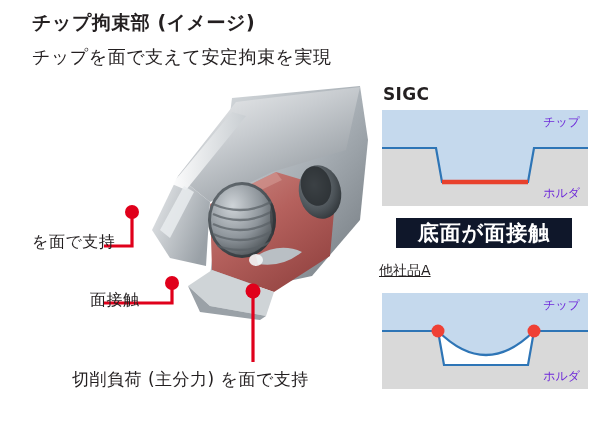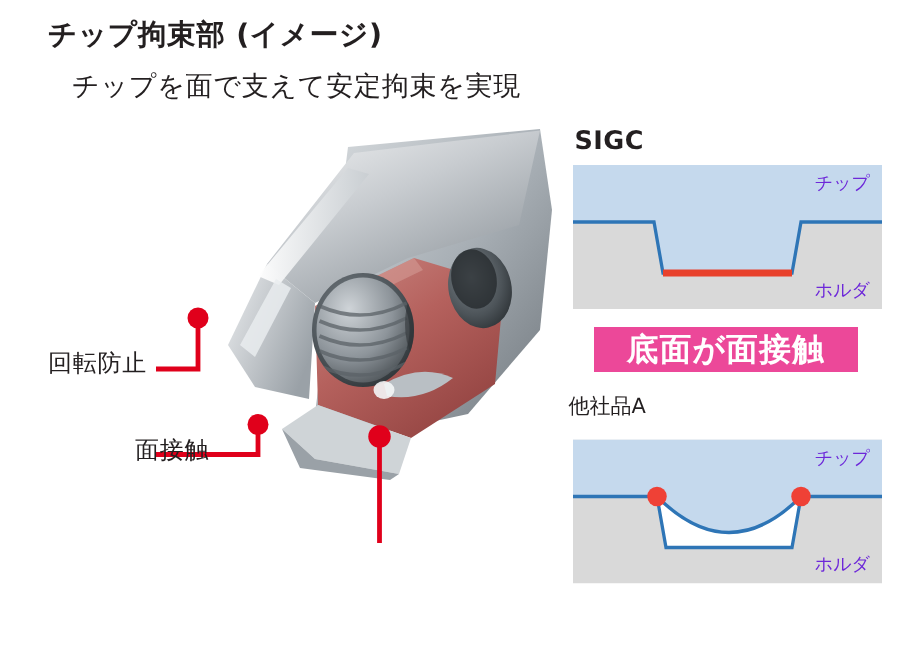--- a/index.html
+++ b/index.html
@@ -22,21 +22,21 @@
     left: 32px;
     top: 10px;
     font-size: 19px;
     font-weight: bold;
     color: #231f20;
     letter-spacing: 0.5px;
     white-space: nowrap;
   }
   .title-sub {
     position: absolute;
-    left: 48px;
+    left: 32px;
     top: 45px;
     font-size: 18px;
     font-weight: normal;
     color: #231f20;
     letter-spacing: 0.5px;
     white-space: nowrap;
   }
 
   
   .photo-wrap {
@@ -80,20 +80,21 @@
     top: 84px;
     font-size: 17px;
     font-weight: bold;
     letter-spacing: 0.3px;
   }
   #title-other {
     left: 379px;
     top: 262px;
     font-size: 14px;
     font-weight: normal;
+    text-decoration: underline;
   }
 
   .diagram {
     position: absolute;
     left: 382px;
     width: 206px;
     height: 96px;
   }
   #diagram-sigc  { top: 110px; }
   #diagram-other { top: 293px; }
@@ -115,21 +116,21 @@
     justify-content: center;
     color: #ffffff;
     font-weight: bold;
     letter-spacing: 1px;
   }
   #badge-sigc {
     left: 396px;
     top: 218px;
     width: 176px;
     height: 30px;
-    background: #ec4899;
+    background: #0f172a;
     font-size: 21px;
   }
   #badge-other {
     left: 437px;
     top: 399px;
     width: 104px;
     height: 28px;
     background: #595959;
     font-size: 19px;
   }
@@ -230,22 +231,23 @@
       <path d="M104,303 L172,303 L172,288" fill="none" stroke="#e0001b" stroke-width="3.2"></path>
       <circle cx="172" cy="283" r="7" fill="#e0001b"></circle>
     </g>
 
     <g>
       <path d="M253,296 L253,362" fill="none" stroke="#e0001b" stroke-width="3.2"></path>
       <circle cx="253" cy="291" r="7.5" fill="#e0001b"></circle>
     </g>
   </svg>
 
-  <div class="callout-label" id="label-rotation">回転防止</div>
+  <div class="callout-label" id="label-rotation">を面で支持</div>
   <div class="callout-label" id="label-surface">面接触</div>
+  <div class="callout-label" id="label-load">切削負荷 (主分力) を面で支持</div>
 
   <div class="panel-title" id="title-sigc">SIGC</div>
 
   <div class="diagram" id="diagram-sigc">
     <svg width="206" height="96" viewBox="0 0 206 96" xmlns="http://www.w3.org/2000/svg">
 
       <rect x="0" y="0" width="206" height="96" fill="#d9d9d9"></rect>
 
       <path d="M0,0 L206,0 L206,38 L152,38 L146,72 L60,72 L54,38 L0,38 Z" fill="#c5d9ed"></path>
 

